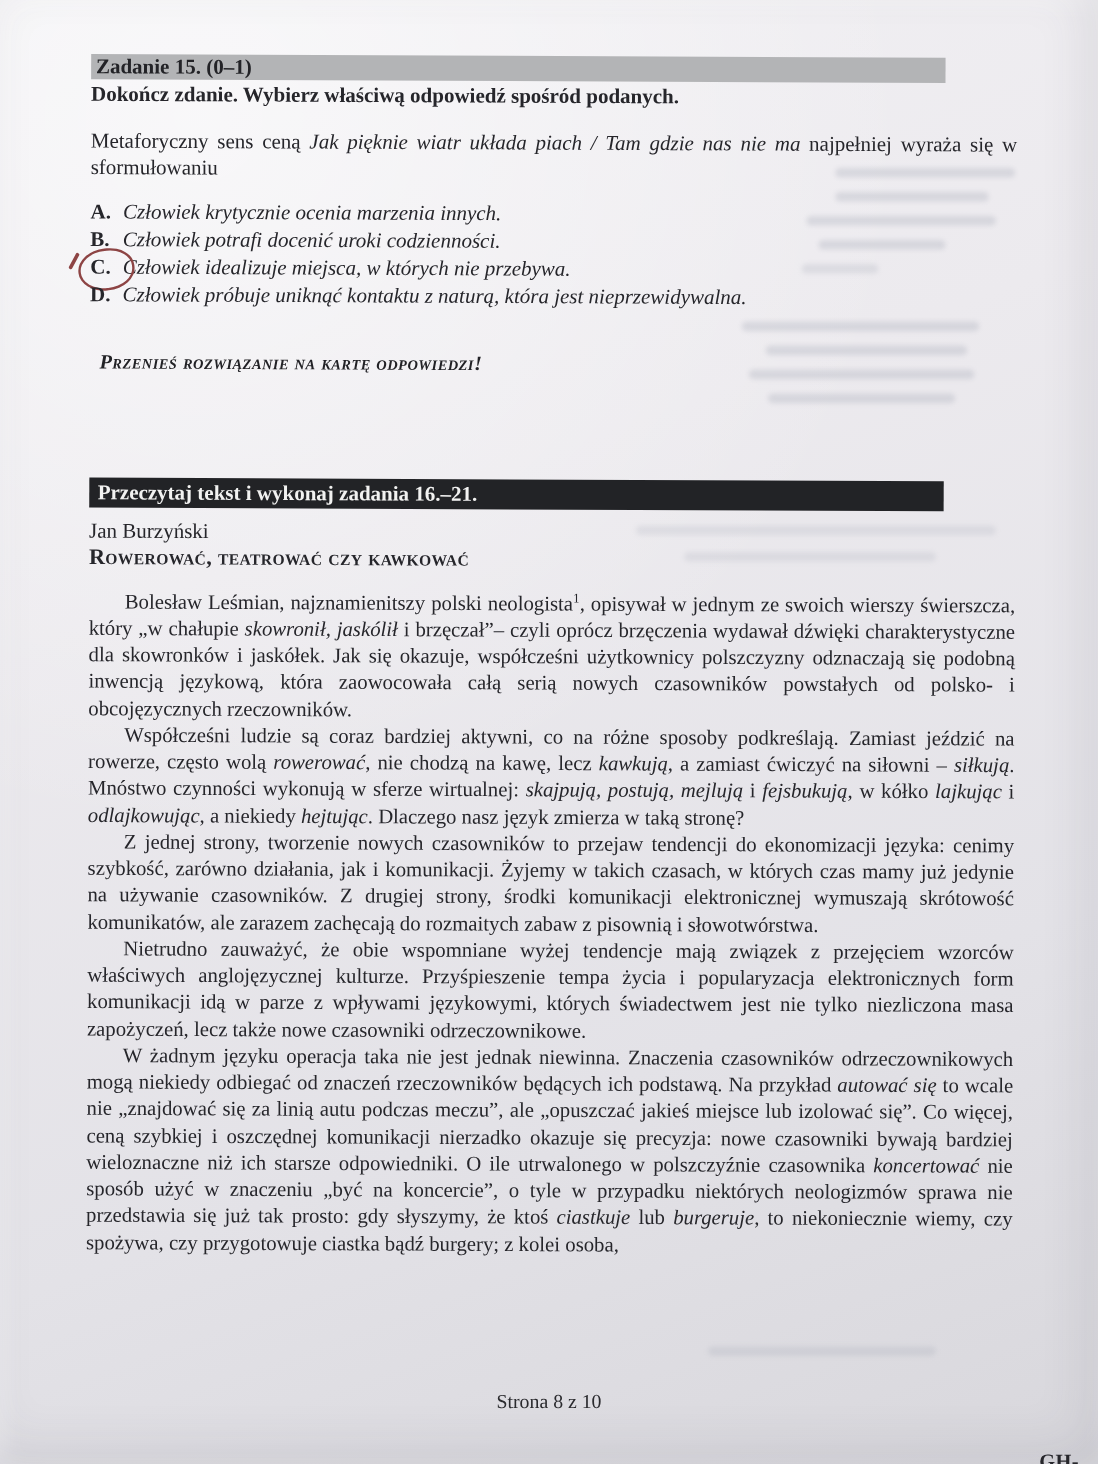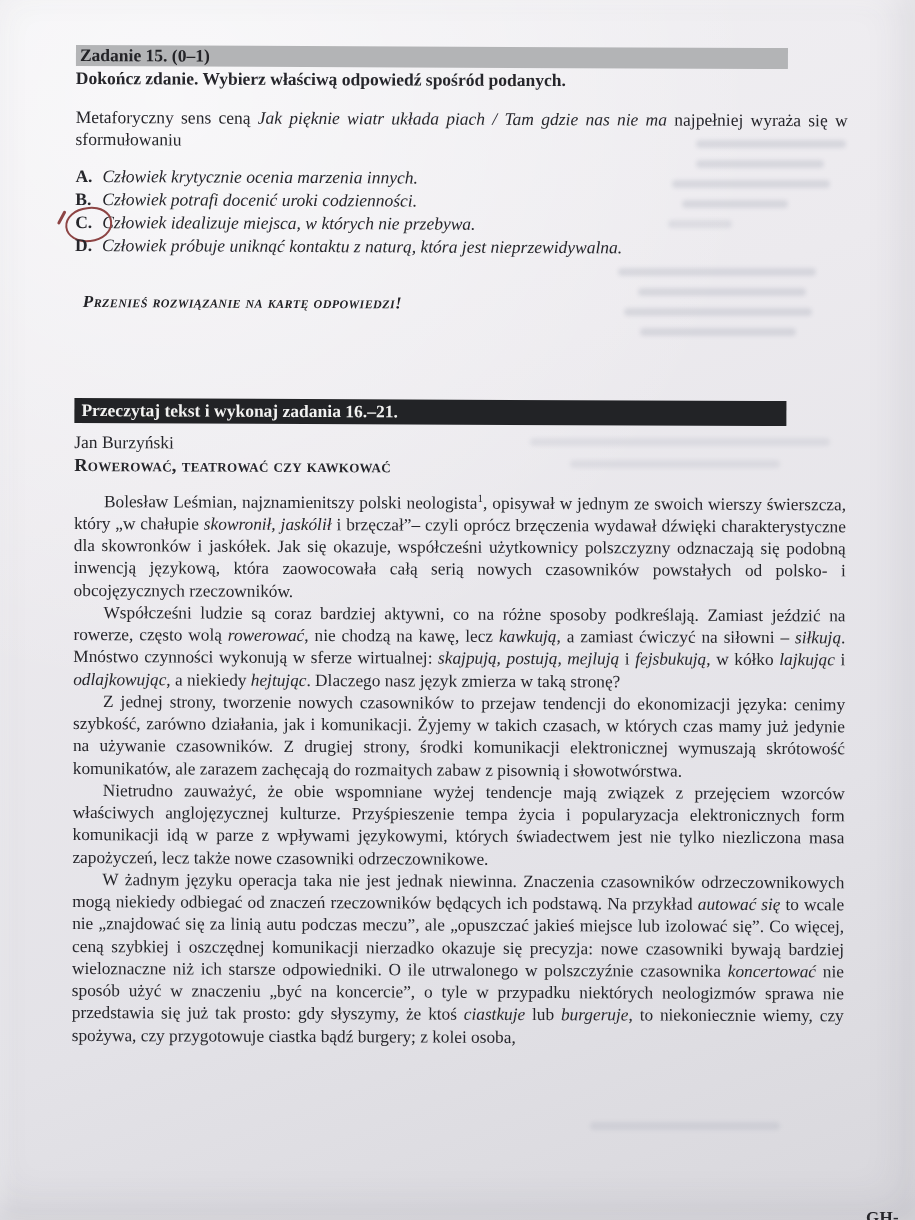--- a/index.html
+++ b/index.html
@@ -143,15 +143,16 @@
     <div class="article">
         <p><span>Bolesław Leśmian, najznamienitszy polski neologista</span><sup>1</sup><span>, opisywał w jednym ze swoich wierszy świerszcza, który „w chałupie </span><span class="it">skowronił, jaskólił</span><span> i brzęczał”– czyli oprócz brzęczenia wydawał dźwięki charakterystyczne dla skowronków i jaskółek. Jak się okazuje, współcześni użytkownicy polszczyzny odznaczają się podobną inwencją językową, która zaowocowała całą serią nowych czasowników powstałych od polsko- i obcojęzycznych rzeczowników.</span></p>
         <p><span>Współcześni ludzie są coraz bardziej aktywni, co na różne sposoby podkreślają. Zamiast jeździć na rowerze, często wolą </span><span class="it">rowerować</span><span>, nie chodzą na kawę, lecz </span><span class="it">kawkują</span><span>, a zamiast ćwiczyć na siłowni – </span><span class="it">siłkują</span><span>. Mnóstwo czynności wykonują w sferze wirtualnej: </span><span class="it">skajpują, postują, mejlują</span><span> i </span><span class="it">fejsbukują</span><span>, w kółko </span><span class="it">lajkując</span><span> i </span><span class="it">odlajkowując</span><span>, a niekiedy </span><span class="it">hejtując</span><span>. Dlaczego nasz język zmierza w taką stronę?</span></p>
         <p><span>Z jednej strony, tworzenie nowych czasowników to przejaw tendencji do ekonomizacji języka: cenimy szybkość, zarówno działania, jak i komunikacji. Żyjemy w takich czasach, w których czas mamy już jedynie na używanie czasowników. Z drugiej strony, środki komunikacji elektronicznej wymuszają skrótowość komunikatów, ale zarazem zachęcają do rozmaitych zabaw z pisownią i słowotwórstwa.</span></p>
         <p><span>Nietrudno zauważyć, że obie wspomniane wyżej tendencje mają związek z przejęciem wzorców właściwych anglojęzycznej kulturze. Przyśpieszenie tempa życia i popularyzacja elektronicznych form komunikacji idą w parze z wpływami językowymi, których świadectwem jest nie tylko niezliczona masa zapożyczeń, lecz także nowe czasowniki odrzeczownikowe.</span></p>
         <p><span>W żadnym języku operacja taka nie jest jednak niewinna. Znaczenia czasowników odrzeczownikowych mogą niekiedy odbiegać od znaczeń rzeczowników będących ich podstawą. Na przykład </span><span class="it">autować się</span><span> to wcale nie „znajdować się za linią autu podczas meczu”, ale „opuszczać jakieś miejsce lub izolować się”. Co więcej, ceną szybkiej i oszczędnej komunikacji nierzadko okazuje się precyzja: nowe czasowniki bywają bardziej wieloznaczne niż ich starsze odpowiedniki. O ile utrwalonego w polszczyźnie czasownika </span><span class="it">koncertować</span><span> nie sposób użyć w znaczeniu „być na koncercie”, o tyle w przypadku niektórych neologizmów sprawa nie przedstawia się już tak prosto: gdy słyszymy, że ktoś </span><span class="it">ciastkuje</span><span> lub </span><span class="it">burgeruje</span><span>, to niekoniecznie wiemy, czy spożywa, czy przygotowuje ciastka bądź burgery; z kolei osoba,</span></p>
       </div>
 
   </div>
 
+  <div class="footer">Strona 8 z 10</div>
   <div class="exam-code">GH-P1</div>
 
 </div>
 
 </body></html>

